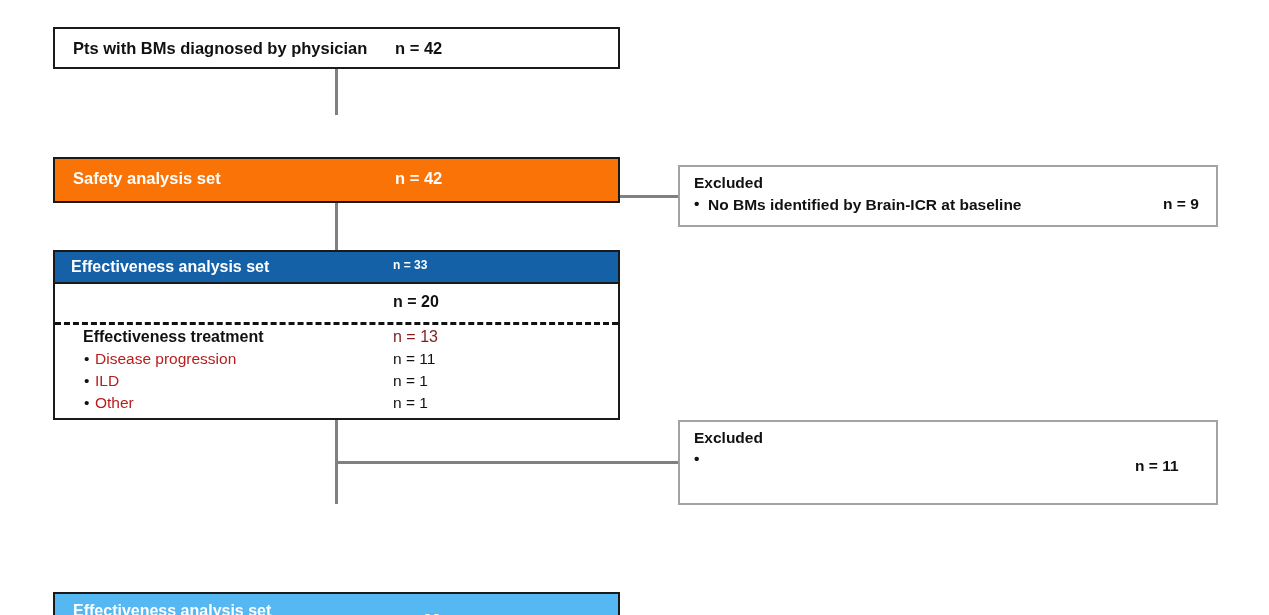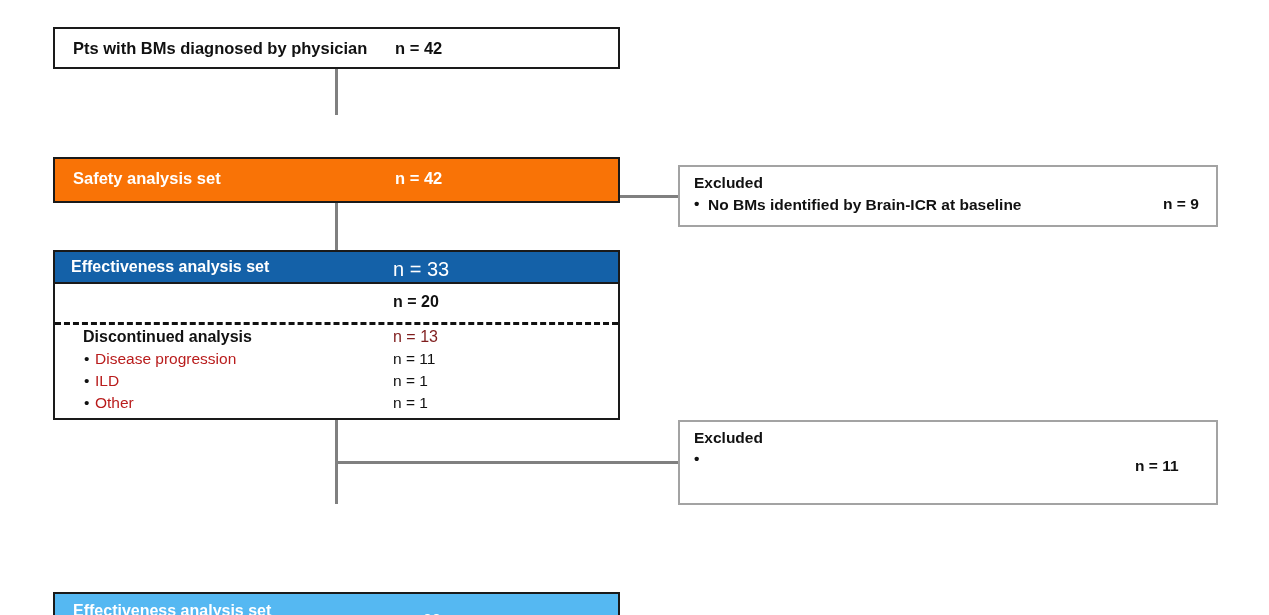--- a/index.html
+++ b/index.html
@@ -110,22 +110,22 @@
   .eff-header .label {
     left: 16px;
     top: 6px;
     font-size: 16px;
     font-weight: bold;
     color: #ffffff;
   }
   .eff-header .nval {
     left: 338px;
     top: 6px;
-    font-size: 20px;
-    font-weight: normal;
+    font-size: 12px;
+    font-weight: bold;
     color: #ffffff;
   }
 
   .eff-ongoing {
     position: absolute;
     left: 0;
     top: 32px;
     width: 100%;
     height: 38px;
   }
@@ -333,21 +333,21 @@
       <span class="nval">n = 33</span>
     </div>
 
     <div class="eff-ongoing row">
       <span class="nval">n = 20</span>
     </div>
 
     <div class="dashed-sep"></div>
 
     <div class="eff-disc row">
-      <span class="label">Discontinued analysis</span>
+      <span class="label">Effectiveness treatment</span>
       <span class="nval">n = 13</span>
     </div>
 
     <div class="sub-item row" id="sub-0">
       <span class="bullet">•</span>
       <span class="label">Disease progression</span>
       <span class="nval">n = 11</span>
     </div>
 
     <div class="sub-item row" id="sub-1">

